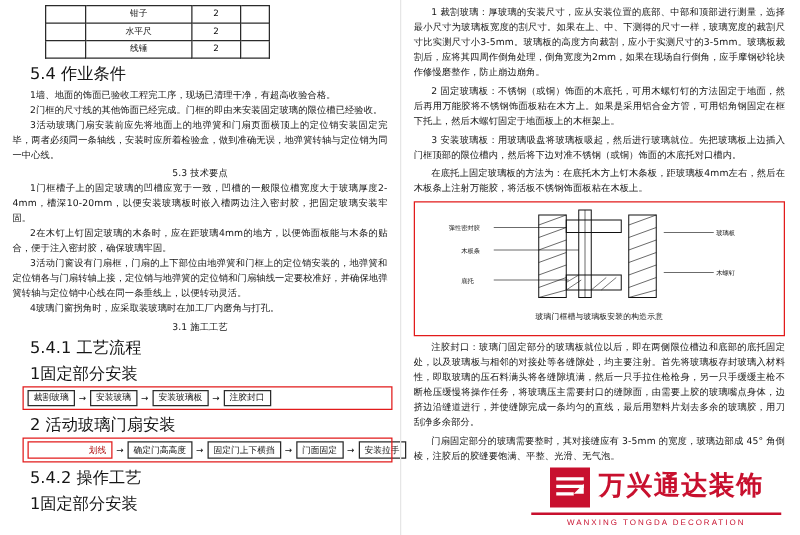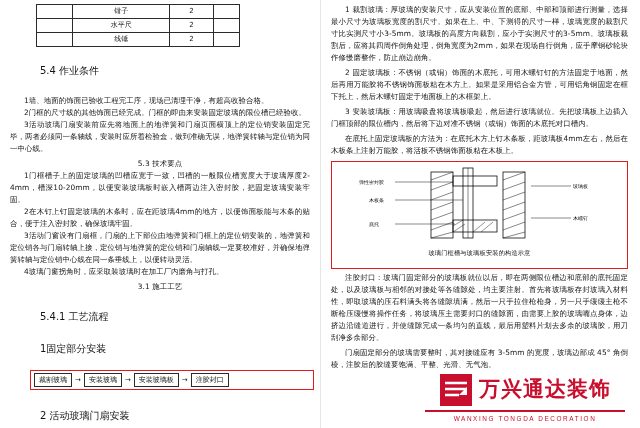--- a/index.html
+++ b/index.html
@@ -23,21 +23,21 @@
     padding:4px 10px 0 10px;
   }
   .col-right{
     width:320px;height:428px;
     padding:4px 12px 0 10px;
     border-left:1px solid #e6e6e6;
   }
   
   table.specs{
     border-collapse:collapse;
-    width:204px;
+    width:180px;
     margin:0 0 2px 26px;
     font-size:7px;
     line-height:1.1;
   }
   table.specs td{
     border:1px solid #2b2b2b;
     height:13px;
     text-align:center;
     padding:0 2px;
     color:#111;
@@ -51,32 +51,32 @@
   p.t{
     font-size:7.4px;
     line-height:1.62;
     margin:0;
     color:#151515;
     text-align:justify;
     letter-spacing:0.1px;
   }
   p.ind{text-indent:14px;}
   p.h{
-    font-size:10px;
+    font-size:13px;
     line-height:1.62;
-    margin:16px;
+    margin:0;
     color:#151515;
     text-indent:14px;
   }
   .gap{height:3px;}
 
   
   .flow{
     display:flex;align-items:center;
-    margin:2px 0 2px 24px;
+    margin:2px 0 2px 12px;
     font-size:7px;
     color:#111;
   }
   .fbox{
     border:1px solid #2b2b2b;
     padding:1.5px 4px;
     line-height:1.2;
     white-space:nowrap;
     background:#fff;
   }

